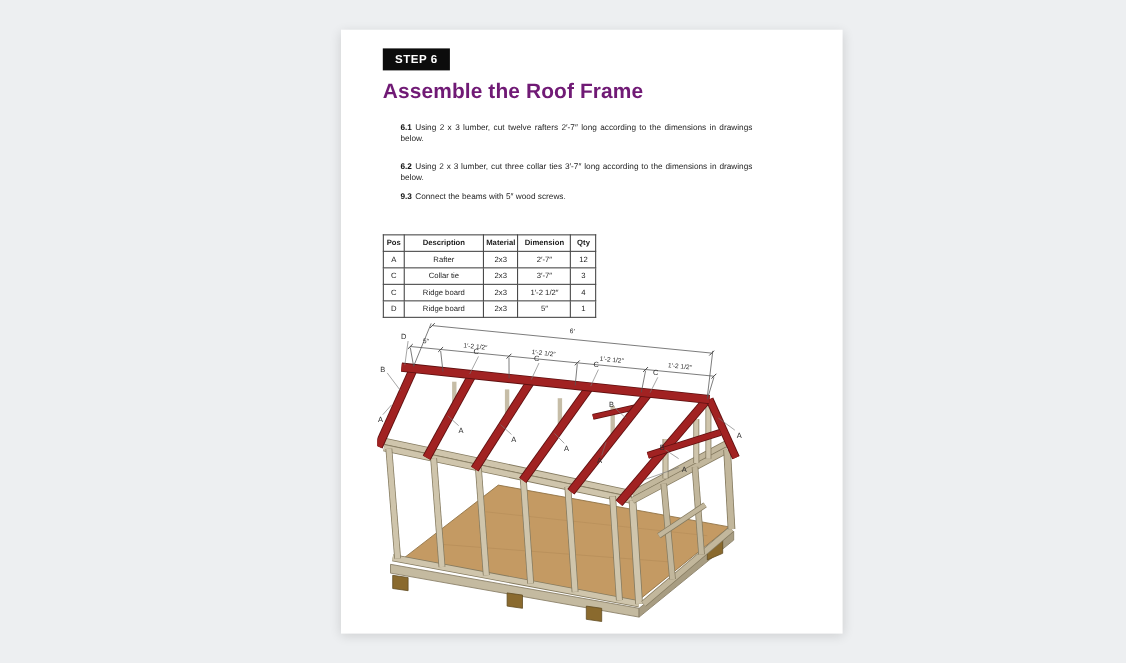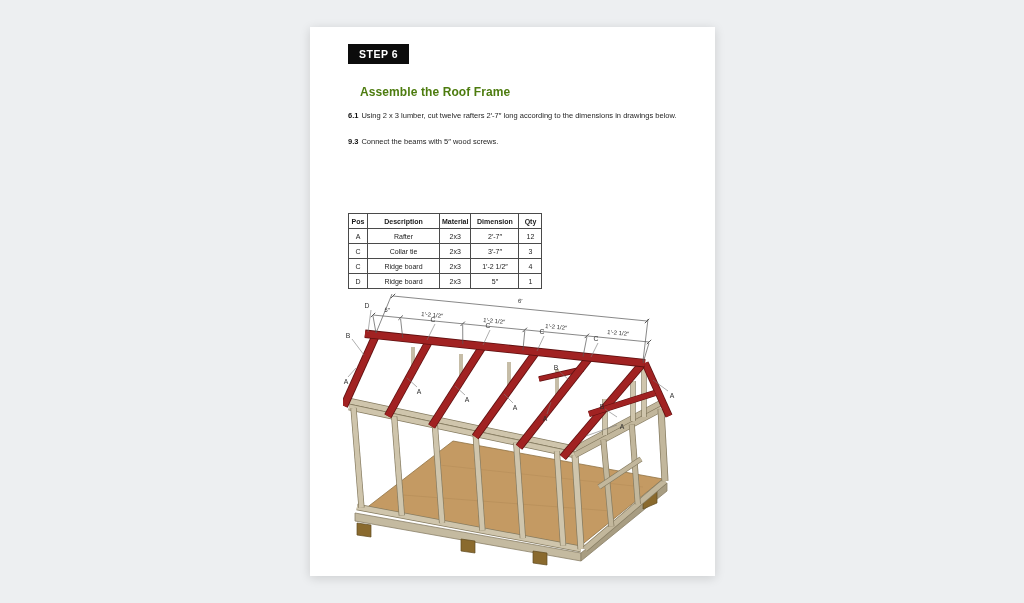--- a/index.html
+++ b/index.html
@@ -3,37 +3,37 @@
 <meta charset="utf-8">
 <style>
   html,body{margin:0;padding:0;}
   body{
     width:1024px;height:603px;
     background:#edeff1;
     font-family:"Liberation Sans", sans-serif;
     position:relative;overflow:hidden;
   }
   .sheet{
-    position:absolute;left:310px;top:27px;width:405px;height:549px;
+    position:absolute;left:310px;top:27px;width:456px;height:549px;
     background:#ffffff;
     box-shadow:0 2px 10px rgba(0,0,0,0.14);
   }
   .badge{
     position:absolute;left:38px;top:17px;
     background:#0c0c0c;color:#ffffff;
     font-size:10.5px;font-weight:bold;letter-spacing:0.5px;
     padding:4px 11px;
   }
   .title{
-    position:absolute;left:38px;top:46px;margin:12px;
-    font-size:12px;font-weight:bold;color:#4d7c0f;letter-spacing:0.1px;
+    position:absolute;left:38px;top:46px;margin:0;
+    font-size:19px;font-weight:bold;color:#701a75;letter-spacing:0.1px;
   }
   .steps{position:absolute;left:38px;top:84px;width:336px;}
   .steps p{
-    margin:0 0 7px 0;
+    margin:0 0 7px 16px;
     font-size:7.5px;line-height:10px;color:#1f1f1f;
     text-align:justify;
   }
   .steps p.gap{margin-bottom:16px;}
   .steps strong{margin-right:3px;font-weight:bold;color:#111;}
   table.cutlist{
     position:absolute;left:38px;top:186px;
     border-collapse:collapse;background:#fff;
   }
   table.cutlist th, table.cutlist td{
@@ -62,20 +62,21 @@
 <body>
 
 <div class="stage">
   <div class="sheet">
 
     <div class="badge">STEP 6</div>
     <h1 class="title">Assemble the Roof Frame</h1>
 
     <div class="steps">
       <p class="gap"><strong>6.1</strong><span>Using 2 x 3 lumber, cut twelve rafters 2′-7″ long according to the dimensions in drawings below.</span></p>
+      <p><strong>6.2</strong><span>Using 2 x 3 lumber, cut three collar ties 3′-7″ long according to the dimensions in drawings below.</span></p>
       <p><strong>9.3</strong><span>Connect the beams with 5″ wood screws.</span></p>
     </div>
 
     <table class="cutlist">
       <colgroup>
           <col class="c1">
           <col class="c2">
           <col class="c3">
           <col class="c4">
           <col class="c5">

